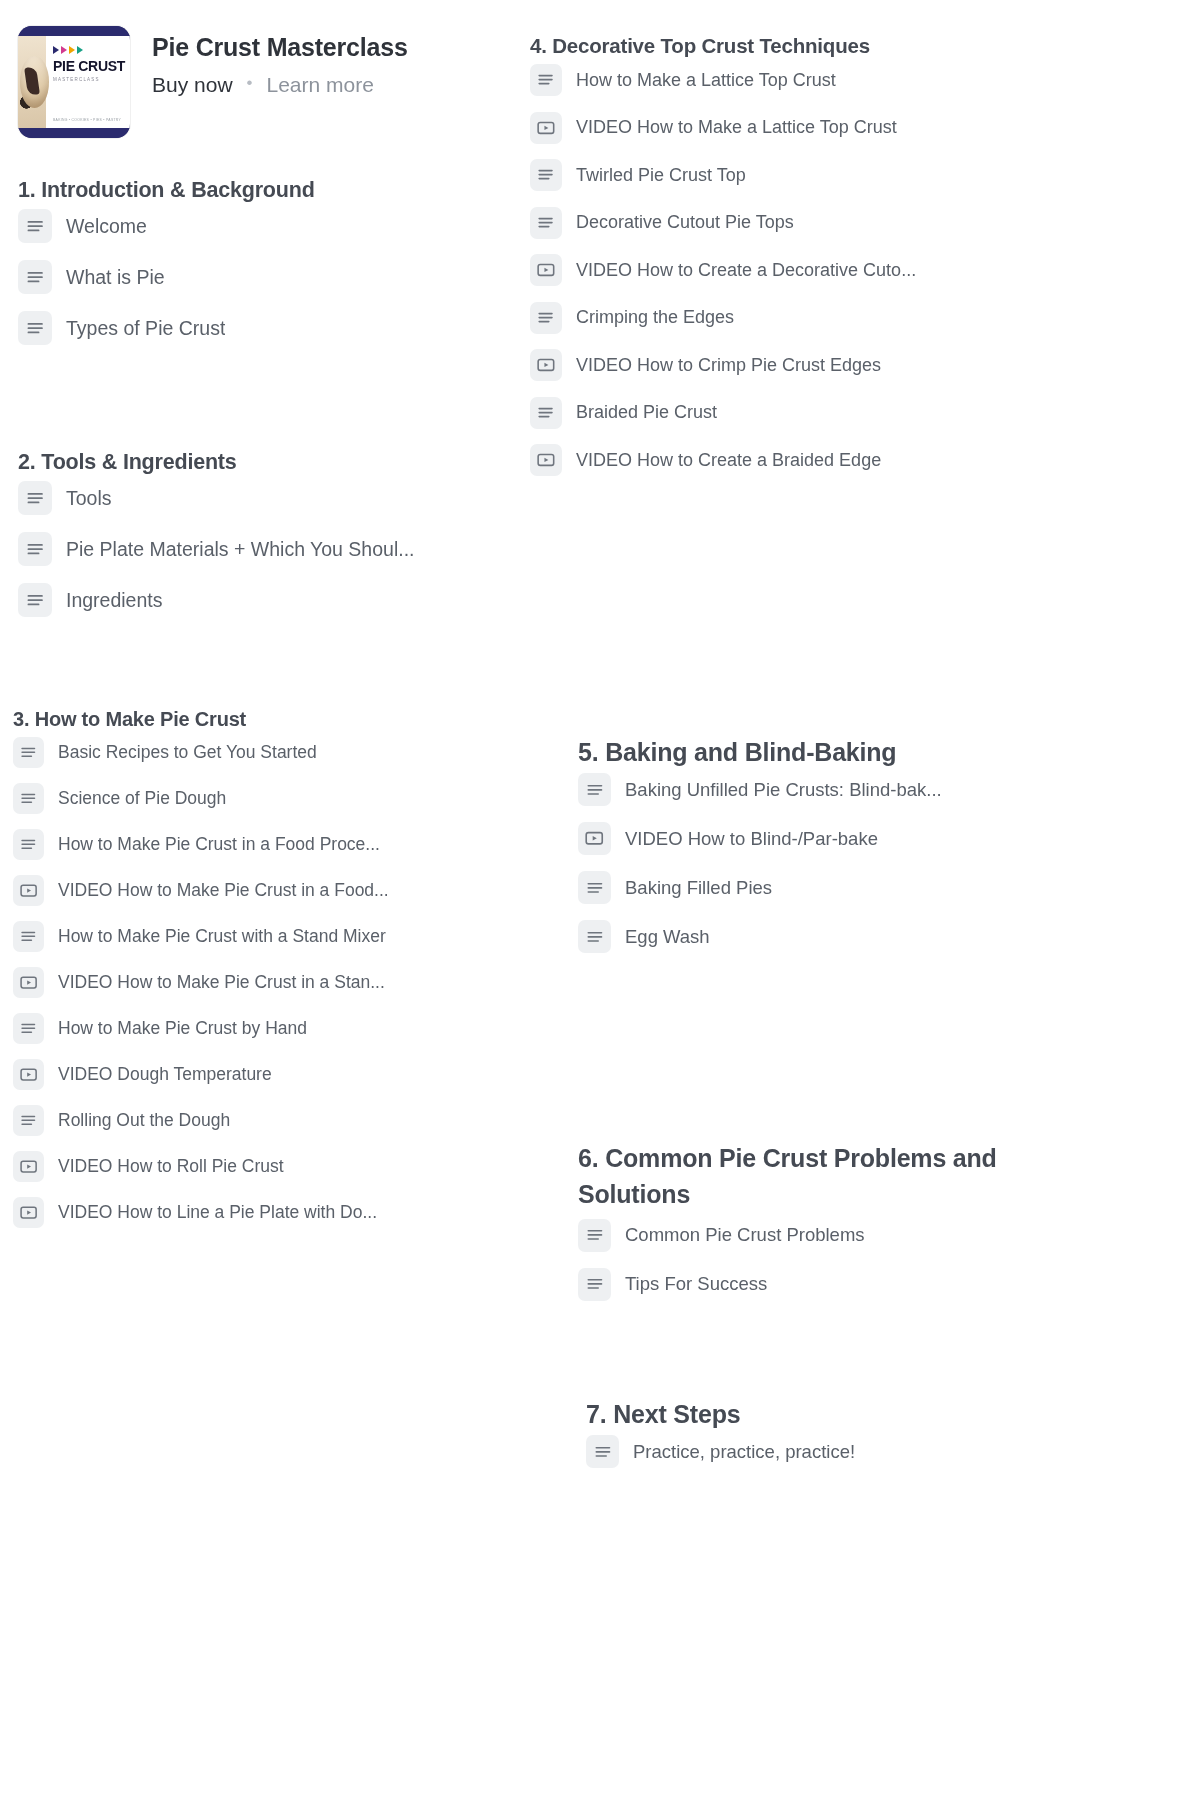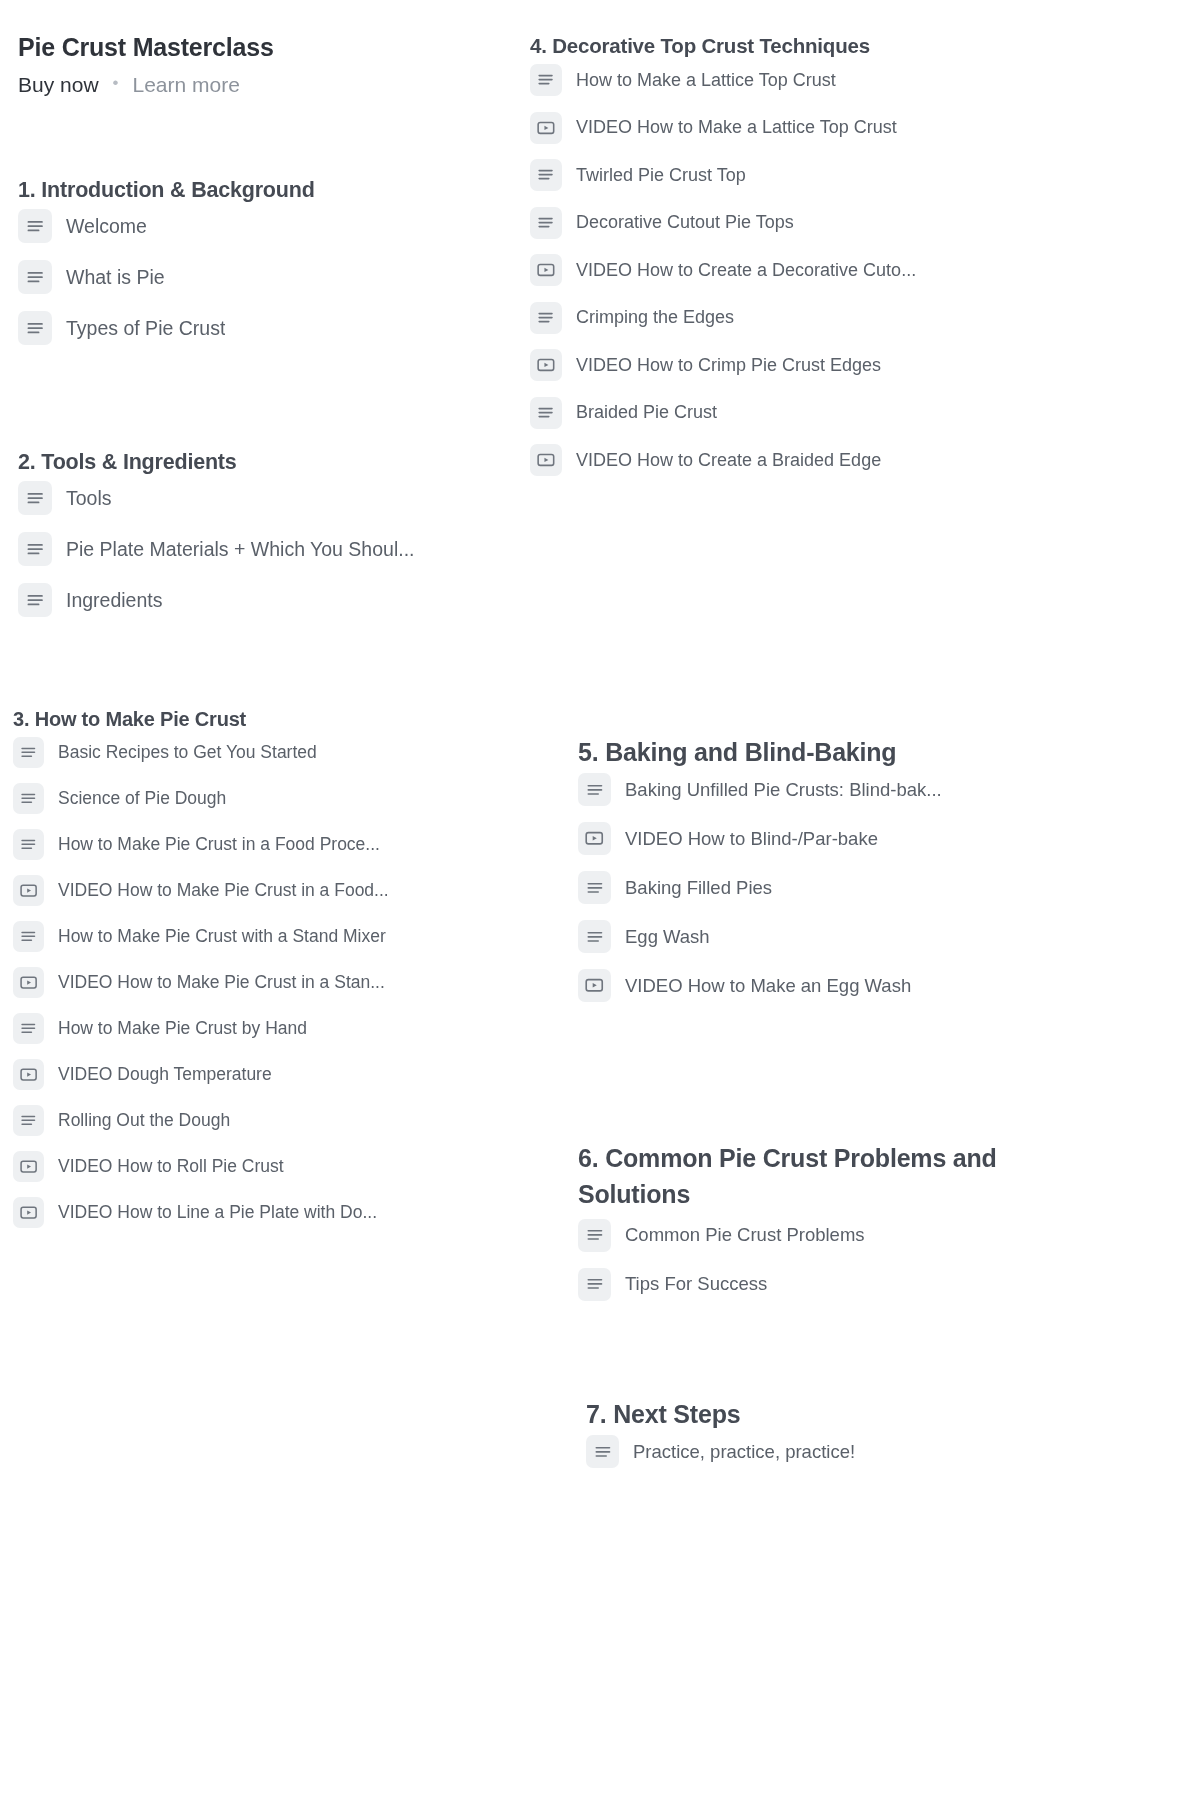--- a/index.html
+++ b/index.html
@@ -161,20 +161,40 @@
 
   .s5 .sec-head { font-size: 25px; }
   .s5 .item { margin-bottom: 16px; }
   .s5 .ico  { width: 33px; height: 33px; }
   .s5 .item-label { font-size: 18.5px; }
 </style>
 </head>
 <body>
 
 <div class="product-card">
+  <div class="thumb">
+    <div class="band-top"></div>
+    <div class="band-bot"></div>
+    <div class="inner">
+      <div class="photo">
+          <span class="slice"></span>
+        </div>
+      <div class="txt">
+        <div class="dots">
+            <i></i>
+            <i></i>
+            <i></i>
+            <i></i>
+          </div>
+        <div class="big">PIE CRUST</div>
+        <div class="sub">MASTERCLASS</div>
+        <div class="foot">BAKING  •  COOKIES  •  PIES  •  PASTRY</div>
+      </div>
+    </div>
+  </div>
   <div class="product-meta">
     <h1 class="product-title">Pie Crust Masterclass</h1>
     <div class="product-links">
       <span class="link-buy">Buy now</span>
       <span class="dot-sep">•</span>
       <span class="link-learn">Learn more</span>
     </div>
   </div>
 </div>
 
@@ -491,29 +511,20 @@
         <div class="item">
           <span class="ico">
             <svg viewBox="0 0 24 24" width="60%" height="60%" fill="none" stroke="currentColor" stroke-width="2" stroke-linecap="round">
               <line x1="4" y1="7" x2="20" y2="7"></line>
               <line x1="4" y1="12" x2="20" y2="12"></line>
               <line x1="4" y1="17" x2="16" y2="17"></line>
             </svg>
           </span>
           <span class="item-label">Egg Wash</span>
         </div>
-        <div class="item">
-          <span class="ico">
-            <svg viewBox="0 0 24 24" width="62%" height="62%" fill="none" stroke="currentColor" stroke-width="1.9" stroke-linejoin="round">
-              <rect x="2.6" y="5.4" width="18.8" height="13.2" rx="2.6"></rect>
-              <path d="M10.2 9.4 L15 12 L10.2 14.6 Z" fill="currentColor" stroke="none"></path>
-            </svg>
-          </span>
-          <span class="item-label">VIDEO How to Make an Egg Wash</span>
-        </div>
       </div>
   </div>
 
   <div class="section s5" id="sec-6" style="position:absolute; left:48px; top:1140px; width:440px;">
     <h2 class="sec-head" style="line-height:1.45; white-space:normal;">6. Common Pie Crust Problems and Solutions</h2>
     <div class="items">
         <div class="item">
           <span class="ico">
             <svg viewBox="0 0 24 24" width="60%" height="60%" fill="none" stroke="currentColor" stroke-width="2" stroke-linecap="round">
               <line x1="4" y1="7" x2="20" y2="7"></line>

